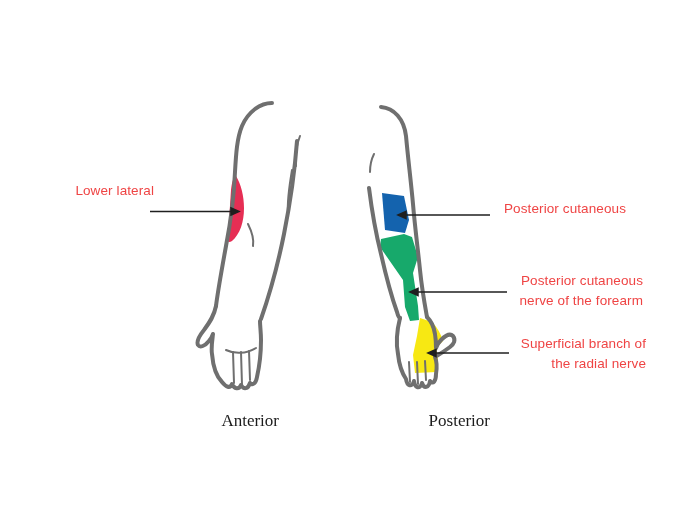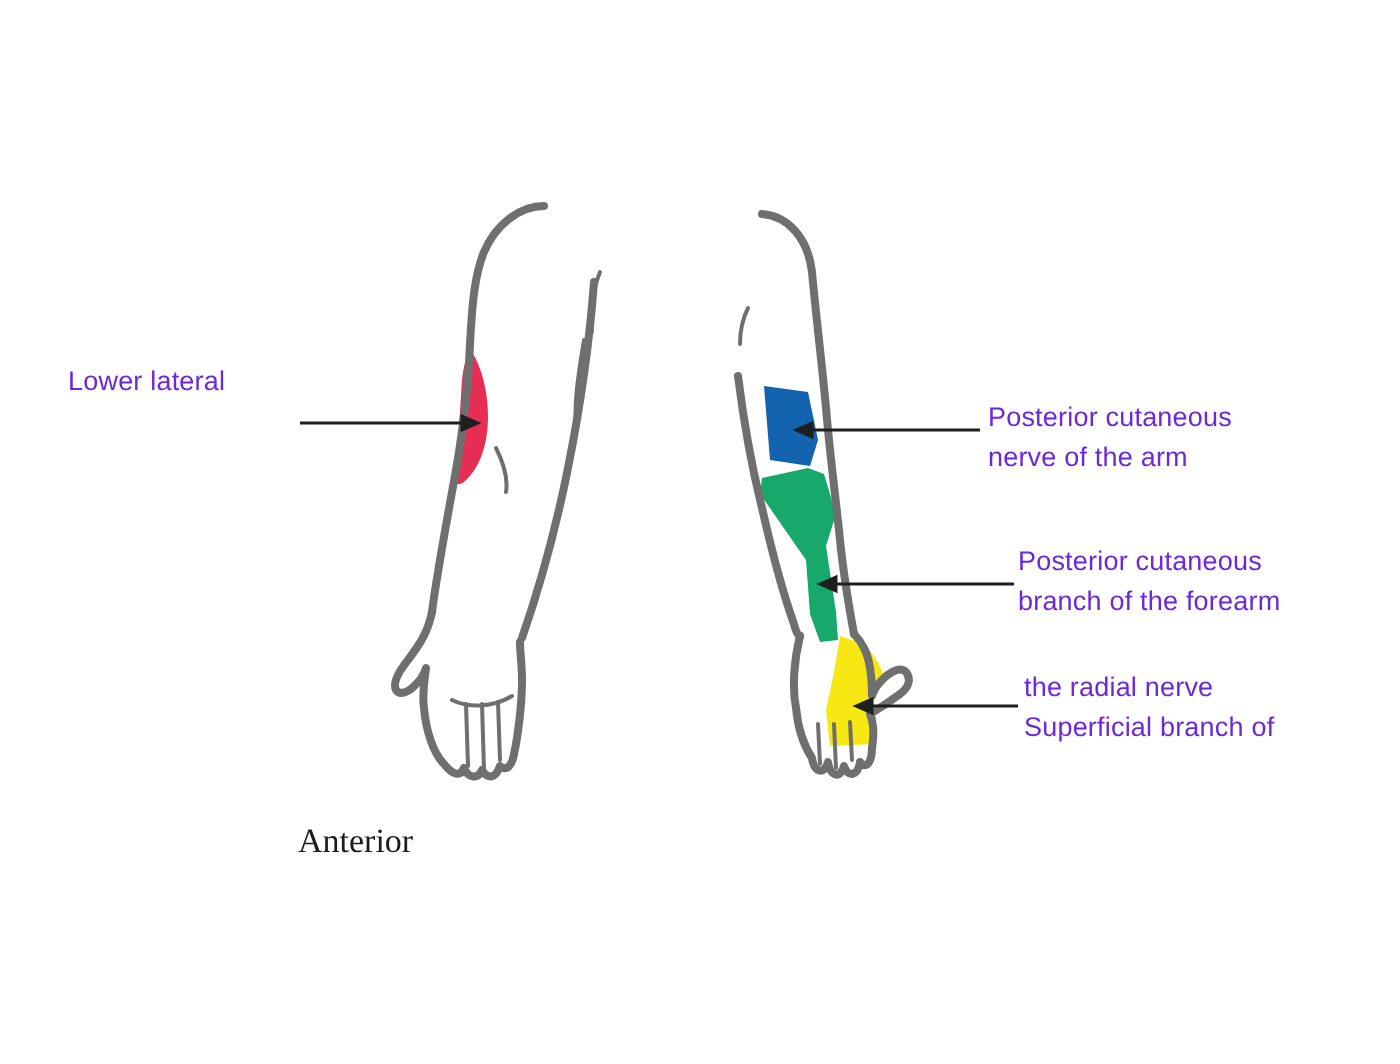--- a/index.html
+++ b/index.html
@@ -1,22 +1,22 @@
 <!DOCTYPE html>
 <html><head>
 <meta charset="utf-8">
 <style>
   html,body{margin:0;padding:0;background:#ffffff;}
   .canvas{position:relative;width:700px;height:532px;background:#ffffff;overflow:hidden;
           font-family:"Liberation Sans","DejaVu Sans",sans-serif;}
   .art{position:absolute;left:0;top:0;}
-  .ann{position:absolute;text-align:left;font-size:13.5px;line-height:19.5px;
-       color:#6d28d9;letter-spacing:.1px;}
+  .ann{position:absolute;text-align:right;font-size:13.5px;line-height:19.5px;
+       color:#ef4444;letter-spacing:.1px;}
   .ann span{display:block;}
-  .caption{position:absolute;width:130px;text-align:left;
+  .caption{position:absolute;width:130px;text-align:right;
            font-family:"Liberation Serif","DejaVu Serif",serif;
            font-size:17px;color:#1c1c1c;}
   #ann-lower-lateral{left:34px;top:181px;width:120px;}
   #ann-post-arm{left:494px;top:199px;width:132px;}
   #ann-post-forearm{left:509px;top:271px;width:134px;}
   #ann-radial{left:512px;top:334px;width:134px;}
   #cap-anterior{left:149px;top:411px;}
   #cap-posterior{left:360px;top:411px;}
 </style>
 </head>
@@ -107,28 +107,28 @@
       </g>
     </g>
   </svg>
 
   <div class="ann" id="ann-lower-lateral">
     <span>Lower lateral</span>
   </div>
 
   <div class="ann" id="ann-post-arm">
     <span>Posterior cutaneous</span>
-    <span>nerve of the arm</span>
   </div>
 
   <div class="ann" id="ann-post-forearm">
     <span>Posterior cutaneous</span>
-    <span>branch of the forearm</span>
+    <span>nerve of the forearm</span>
   </div>
 
   <div class="ann" id="ann-radial">
+    <span>Superficial branch of</span>
     <span>the radial nerve</span>
-    <span>Superficial branch of</span>
   </div>
 
   <div class="caption" id="cap-anterior">Anterior</div>
+  <div class="caption" id="cap-posterior">Posterior</div>
 
 </div>
 
 </body></html>

